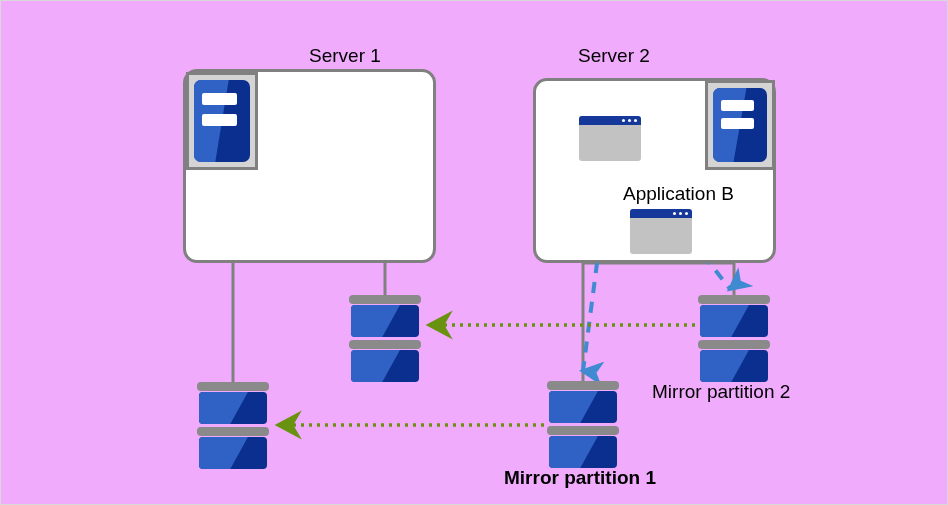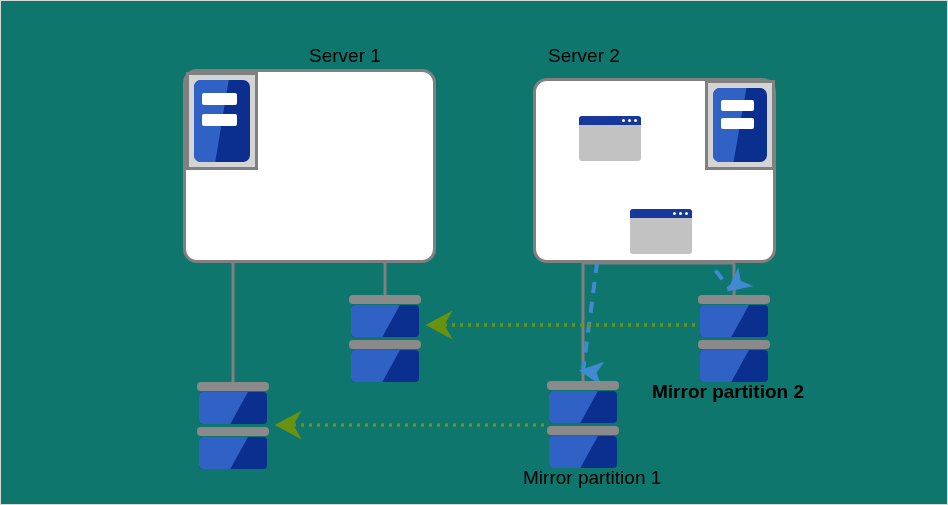--- a/index.html
+++ b/index.html
@@ -5,21 +5,21 @@
   html, body {
     margin: 0;
     padding: 0;
     background: #ffffff;
     font-family: "Liberation Sans", sans-serif;
   }
   #canvas {
     position: relative;
     width: 948px;
     height: 505px;
-    background: #0f766e;
+    background: #f0abfc;
     border: 1px solid #d8d8d8;
     box-sizing: border-box;
     overflow: hidden;
   }
   #svg-layer {
     position: absolute;
     left: 0;
     top: 0;
     width: 948px;
     height: 505px;
@@ -169,39 +169,40 @@
 
   <div class="server-box" style="left:182px; top:68px; width:253px; height:194px;"></div>
 
   <div class="server-icon" style="left:185px; top:71px; width:72px; height:98px;">
     <div class="body">
       <div class="bar b1"></div>
       <div class="bar b2"></div>
     </div>
   </div>
 
-  <div class="lbl" style="left:547px; top:44px;">Server 2</div>
+  <div class="lbl" style="left:577px; top:44px;">Server 2</div>
 
   <div class="server-box" style="left:532px; top:77px; width:243px; height:185px;"></div>
 
   <div class="server-icon" style="left:704px; top:79px; width:70px; height:90px;">
     <div class="body">
       <div class="bar b1"></div>
       <div class="bar b2"></div>
     </div>
   </div>
 
   <div class="app-win" style="left:578px; top:115px; width:62px; height:45px;">
     <div class="titlebar">
       <span class="dot d1"></span>
       <span class="dot d2"></span>
       <span class="dot d3"></span>
     </div>
   </div>
 
+  <div class="lbl" style="left:622px; top:182px;">Application  B</div>
   <div class="app-win" style="left:629px; top:208px; width:62px; height:45px;">
     <div class="titlebar">
       <span class="dot d1"></span>
       <span class="dot d2"></span>
       <span class="dot d3"></span>
     </div>
   </div>
 
   <div class="disk" style="left:348px; top:294px;">
     <div class="seg">
@@ -231,29 +232,29 @@
     <div class="seg">
       <div class="cap"></div>
       <div class="blk"></div>
     </div>
     <div class="gap"></div>
     <div class="seg">
       <div class="cap"></div>
       <div class="blk"></div>
     </div>
   </div>
-  <div class="lbl" style="left:522px; top:466px;">Mirror partition 1</div>
+  <div class="lbl" style="left:503px; top:466px;font-weight:bold;">Mirror partition 1</div>
 
   <div class="disk" style="left:697px; top:294px;">
     <div class="seg">
       <div class="cap"></div>
       <div class="blk"></div>
     </div>
     <div class="gap"></div>
     <div class="seg">
       <div class="cap"></div>
       <div class="blk"></div>
     </div>
   </div>
-  <div class="lbl" style="left:651px; top:380px;font-weight:bold;">Mirror partition 2</div>
+  <div class="lbl" style="left:651px; top:380px;">Mirror partition 2</div>
 
 
 </div>
 
 </body></html>

